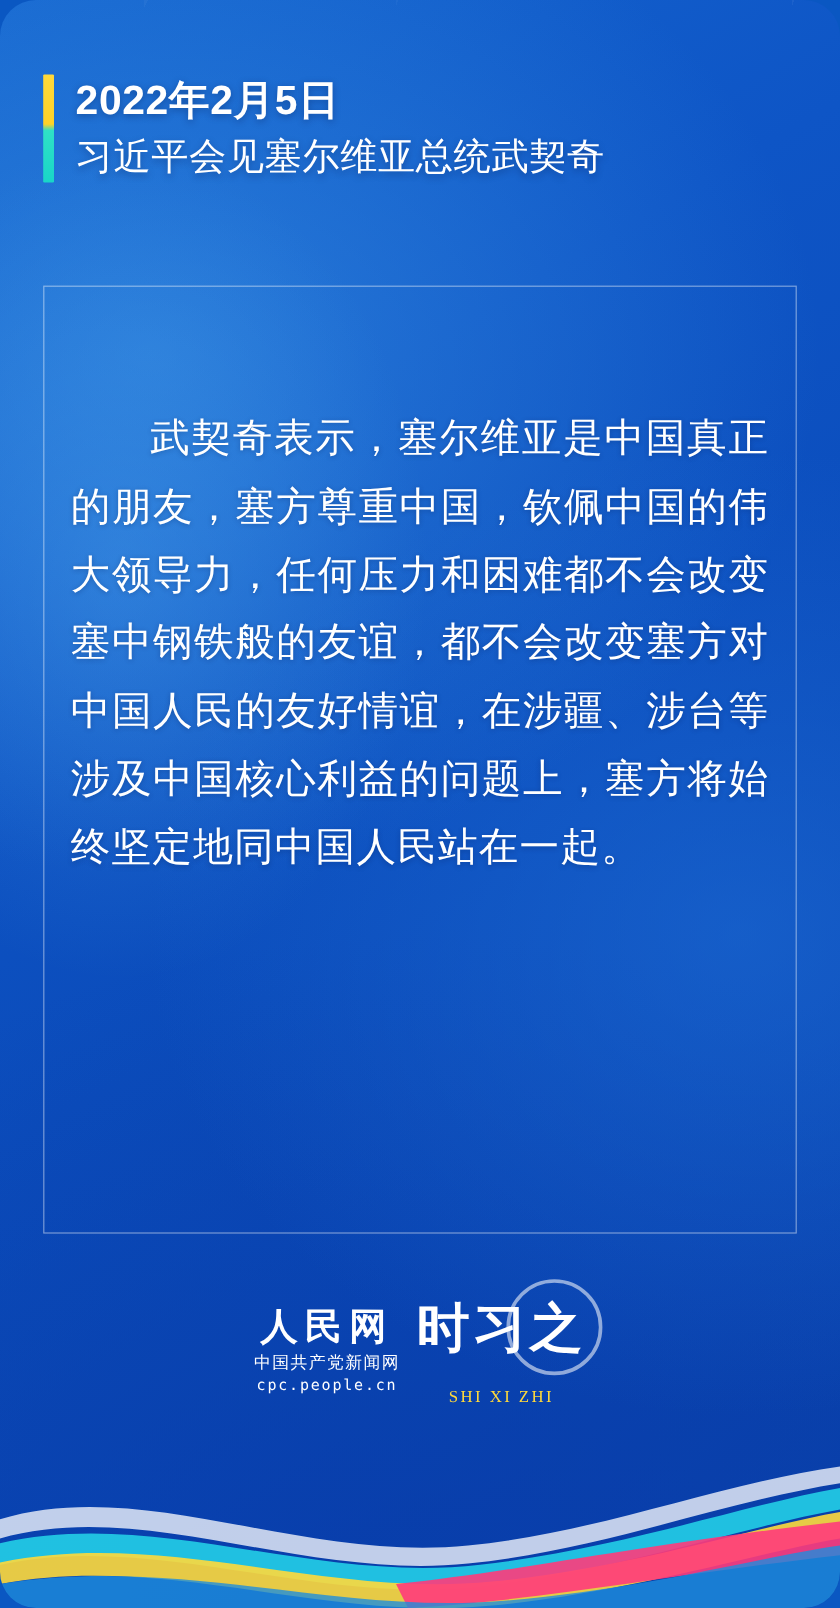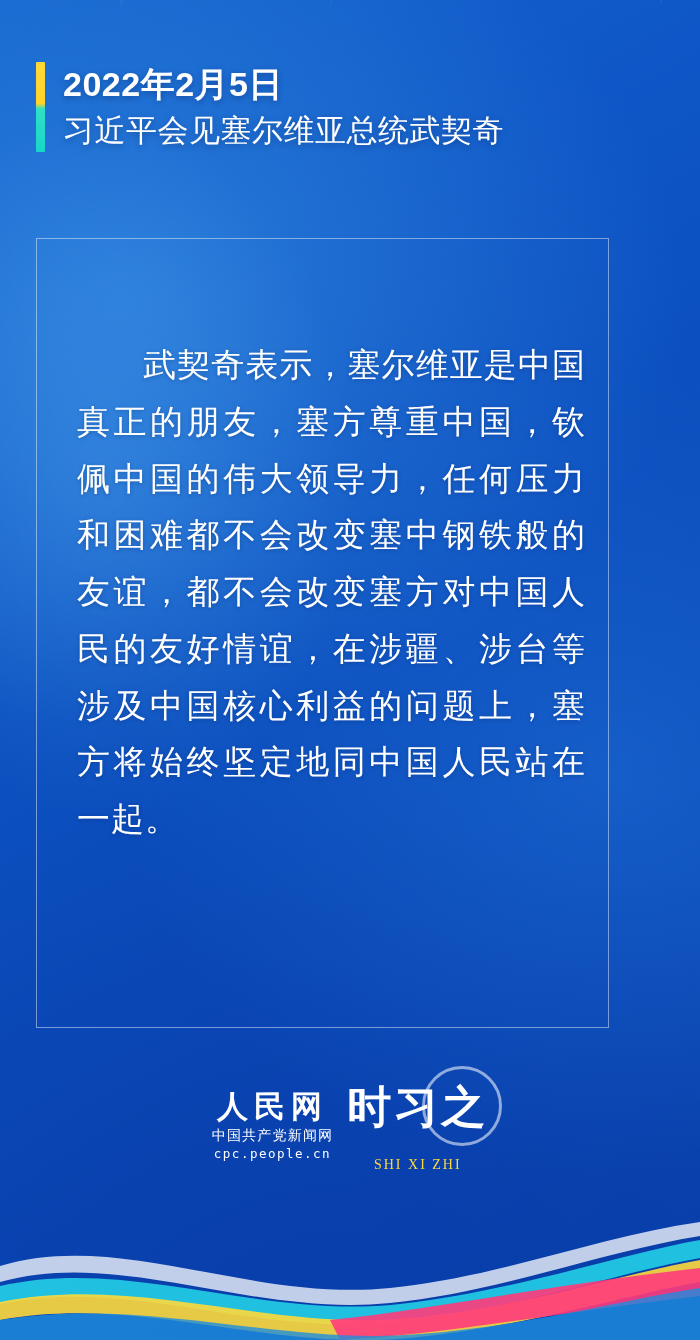--- a/index.html
+++ b/index.html
@@ -11,20 +11,21 @@
     position: relative;
     width: 700px;
     height: 1340px;
     overflow: hidden;
     font-family: "Liberation Sans", sans-serif;
     background:
       radial-gradient(ellipse 900px 700px at 18% 22%, rgba(60,150,230,0.55) 0%, rgba(20,90,200,0.0) 62%),
       radial-gradient(ellipse 760px 620px at 88% 58%, rgba(30,110,215,0.55) 0%, rgba(12,70,180,0.0) 65%),
       radial-gradient(ellipse 1100px 900px at 50% 105%, rgba(8,60,170,0.85) 0%, rgba(10,70,185,0.0) 70%),
       linear-gradient(150deg, #1565cf 0%, #0e55c6 28%, #0b4cbb 55%, #0a46b3 78%, #0a3fa6 100%);
+    border-radius: 30px;
   }
   
   .streaks {
     position: absolute;
     inset: 0;
     background:
       linear-gradient(115deg, rgba(255,255,255,0.05) 0 2px, rgba(255,255,255,0) 2px 120px),
       linear-gradient(115deg, rgba(255,255,255,0.04) 0 3px, rgba(255,255,255,0) 3px 230px),
       linear-gradient(115deg, rgba(255,255,255,0.03) 0 2px, rgba(255,255,255,0) 2px 310px);
     background-position: -40px 0, 120px 0, 330px 0;
@@ -73,25 +74,24 @@
     line-height: 1.35;
     margin-top: 4px;
     text-shadow: 0 2px 6px rgba(0,20,70,0.35);
   }
 
   
   .card {
     position: absolute;
     left: 36px;
     top: 238px;
-    width: 573px;
+    width: 628px;
     height: 790px;
     border: 1px solid rgba(255,255,255,0.45);
     box-sizing: border-box;
-    padding-left: 18px;
   }
   .card-text {
     color: #ffffff;
     font-size: 33px;
     line-height: 1.72;
     letter-spacing: 1px;
     text-indent: 2em;
     padding: 98px 22px 0 22px;
     text-align: justify;
     text-justify: inter-ideograph;

